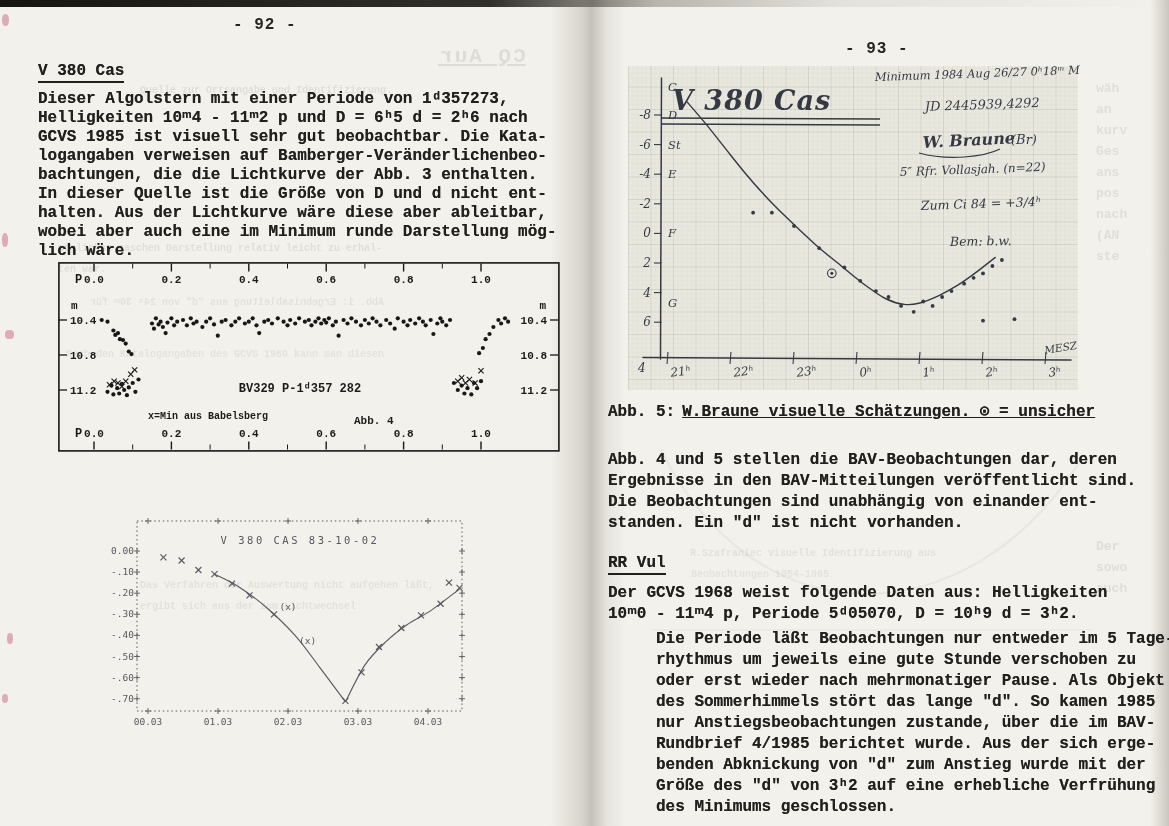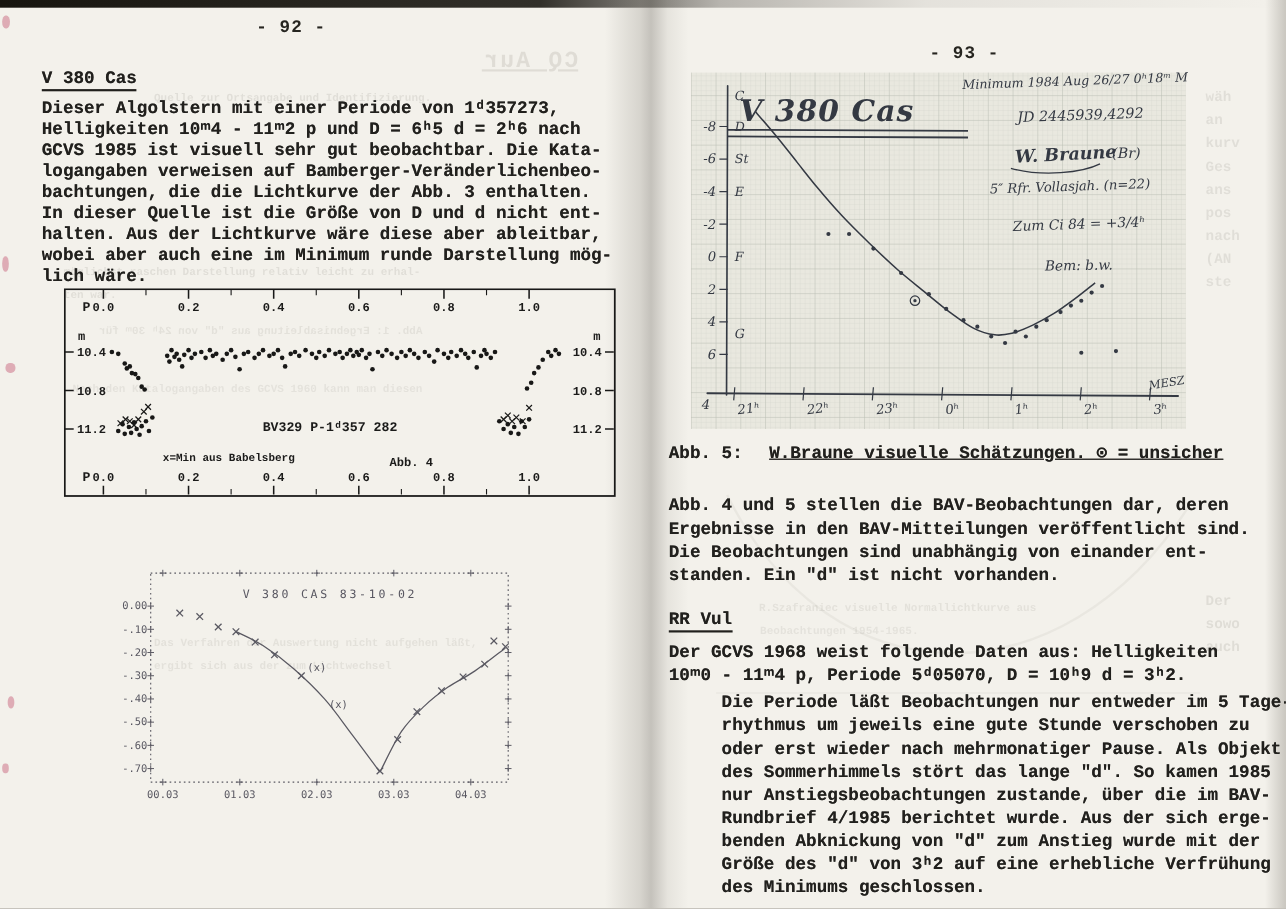--- a/index.html
+++ b/index.html
@@ -5,21 +5,21 @@
   html,body{margin:0;padding:0;background:#a8a49d;}
   .scan{position:relative;width:1169px;height:826px;background:#f3f1eb;overflow:hidden;
         font-family:"Liberation Mono","DejaVu Sans Mono",monospace;}
   .typed{position:absolute;font-family:"Liberation Mono","DejaVu Sans Mono",monospace;
          font-weight:700;color:#21201d;font-size:16px;white-space:pre-line;
          text-shadow:0 0 .4px rgba(20,20,20,.65);}
   .lh19{line-height:19px;}
   .lh21{line-height:21px;}
   .heading{text-decoration:none;border-bottom:2px solid #21201d;padding-bottom:1px;
            display:inline-block;white-space:nowrap;}
-  .cap{position:absolute;display:flex;gap:24px;font-weight:700;color:#21201d;font-size:16px;
+  .cap{position:absolute;display:flex;gap:7px;font-weight:700;color:#21201d;font-size:16px;
        line-height:21px;text-shadow:0 0 .4px rgba(20,20,20,.65);align-items:center;}
   .cap .pfx{white-space:nowrap;}
   .capline{display:block;}
   .u{text-decoration:underline;}
   .pageno{position:absolute;font-weight:700;color:#262520;font-size:16px;letter-spacing:1px;}
   .chartbox{position:absolute;}
   
   .topstrip{position:absolute;left:0;top:0;width:1169px;height:7px;
     background:linear-gradient(90deg,#17150f,#32302a 42%,rgba(110,106,100,.45) 56%,rgba(160,156,150,.18) 72%,rgba(160,156,150,0));}
   .gutter{position:absolute;left:550px;top:0;width:76px;height:826px;
@@ -52,21 +52,21 @@
   <div class="mark" style="left:2px;top:694px;width:6px;height:9px;"></div>
 
   <div class="bleed cq mirror" style="left:438px;top:46px;">CQ Aur</div>
   <div class="bleed" style="left:140px;top:80px;">Quelle zur Ortsangabe und Identifizierung.</div>
   <div class="bleed" style="left:58px;top:238px;">möglichst raschen Darstellung relativ leicht zu erhal-
 ten war.</div>
   <div class="bleed mirror" style="left:90px;top:292px;opacity:.11;">Abb. 1: Ergebnisableitung aus "d" von 24ʰ 30ᵐ für</div>
   <div class="bleed" style="left:66px;top:344px;opacity:.10;">Nach den Katalogangaben des GCVS 1960 kann man diesen</div>
   <div class="bleed" style="left:140px;top:575px;opacity:.11;">Das Verfahren der Auswertung nicht aufgehen läßt,
 ergibt sich aus der zum Lichtwechsel</div>
-  <div class="bleed" style="left:690px;top:543px;opacity:.11;">R.Szafraniec visuelle Normallichtkurve aus</div>
+  <div class="bleed" style="left:690px;top:543px;opacity:.11;">R.Szafraniec visuelle Identifizierung aus</div>
   <div class="bleed" style="left:691px;top:564px;opacity:.10;">Beobachtungen 1954-1965.</div>
   <div class="bleed" style="left:1096px;top:78px;font-size:13px;opacity:.13;">wäh
 an
 kurv
 Ges
 ans
 pos
 nach
 (AN
 ste</div>

